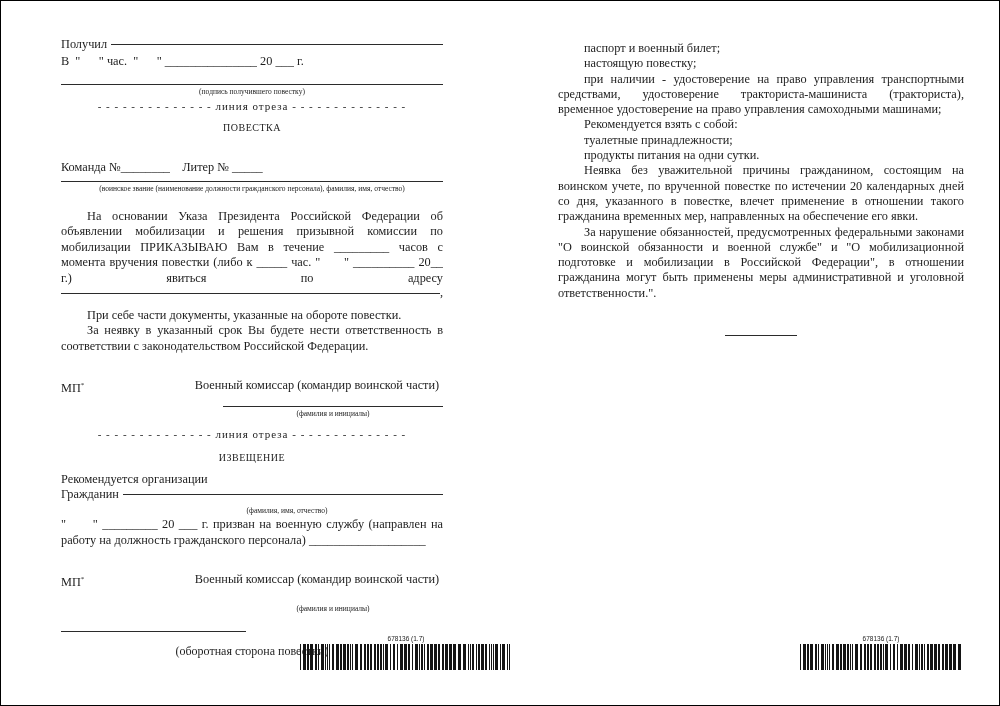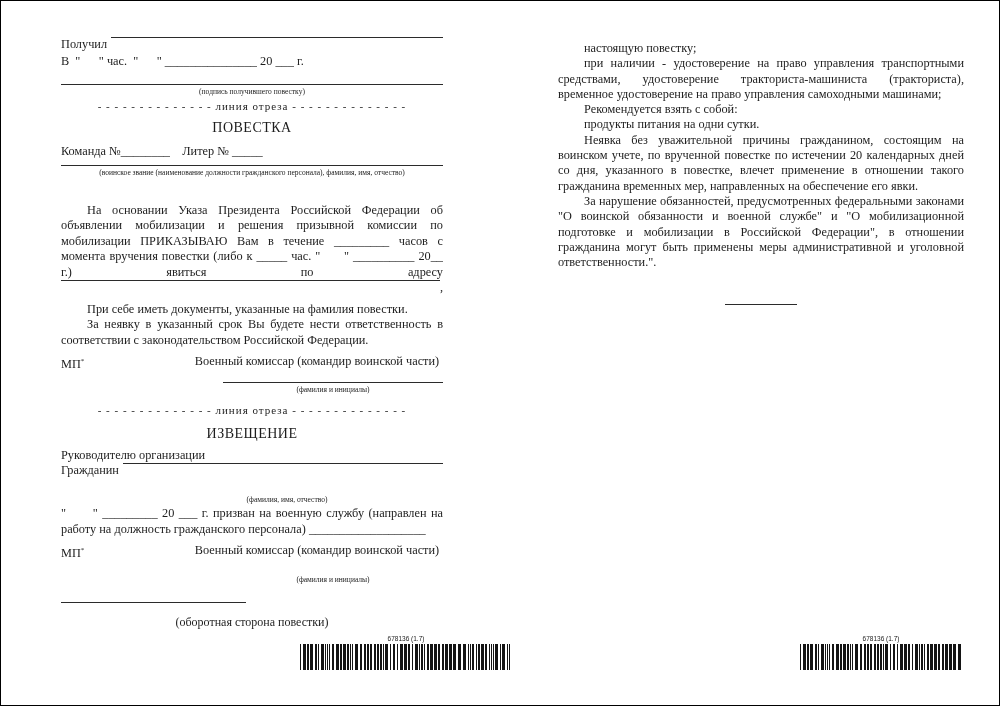--- a/index.html
+++ b/index.html
@@ -3,42 +3,42 @@
 <meta charset="utf-8">
 <style>
   html,body{margin:0;padding:0;background:#e8e8e8;}
   .page{
     position:relative;width:1000px;height:706px;background:#fff;
     border:1px solid #000;box-sizing:border-box;
     font-family:"Liberation Serif", serif;color:#1d1d1d;overflow:hidden;
   }
   .col-left{position:absolute;left:60px;top:36px;width:382px;font-size:12.3px;line-height:15.4px;}
   .col-right{position:absolute;left:557px;top:40px;width:406px;font-size:12.3px;line-height:15.3px;}
-  .row{display:flex;align-items:flex-start;}
+  .row{display:flex;align-items:center;}
   .fill{flex:1;border-bottom:1px solid #2b2b2b;margin-left:4px;}
   .cap{font-size:7.5px;line-height:9px;color:#222;}
   .center{text-align:center;}
   .just{text-align:justify;}
   .just-all{text-align:justify;text-align-last:justify;}
   .indent{text-indent:26px;}
   .rule{border-bottom:1.2px solid #2b2b2b;height:0;}
   .cutline{font-size:11px;letter-spacing:1px;margin-top:3px;}
-  .doc-title{font-size:14px;letter-spacing:.5px;}
+  .doc-title{font-size:10px;letter-spacing:.5px;}
   sup{font-size:7px;}
   .sig-block{margin-left:auto;width:252px;text-align:center;}
   .sig-line{border-bottom:1px solid #2b2b2b;margin:12px 0 2px 32px;height:0;}
   .sig-cap{padding-left:32px;}
   .fn-rule{width:185px;border-top:1px solid #2b2b2b;height:0;}
   .fn-text{font-size:7.5px;line-height:10px;margin-top:2px;}
   .short-line{width:72px;border-bottom:1px solid #2b2b2b;margin:34px auto 0;height:0;}
   .barcode-wrap{position:absolute;text-align:center;}
   .bc-label{font-size:6.5px;line-height:8px;font-family:"Liberation Sans",sans-serif;color:#222;}
   .bars{height:26px;margin-top:1px;white-space:nowrap;overflow:hidden;font-size:0;}
   .bars i{display:inline-block;height:100%;background:#141414;}
-  .mp-row{display:flex;align-items:flex-start;margin-top:6px;}
+  .mp-row{display:flex;align-items:flex-start;margin-top:24px;}
   p{margin:0;}
 </style>
 </head>
 <body>
 
 <div class="page">
 
   <div class="col-left">
 
     <div class="row">
@@ -48,78 +48,80 @@
 
     <div style="margin-top:2px;white-space:pre-wrap">В  "      " час.  "      " _______________ 20 ___ г.</div>
 
     <div class="rule" style="margin-top:14px"></div>
     <div class="cap center" style="margin-top:2px">(подпись получившего повестку)</div>
 
     <div class="cutline center">- - - - - - - - - - - - - -  линия отреза  - - - - - - - - - - - - - -</div>
 
     <div class="doc-title center" style="margin-top:6px">ПОВЕСТКА</div>
 
-    <div style="margin-top:8px;white-space:pre-wrap">Команда №________    Литер № _____</div>
+    <div style="margin-top:24px;white-space:pre-wrap">Команда №________    Литер № _____</div>
 
     <div class="rule" style="margin-top:6px"></div>
     <div class="cap center" style="margin-top:2px">(воинское звание (наименование должности гражданского персонала), фамилия, имя, отчество)</div>
 
-    <p class="just-all indent" style="margin-top:26px;white-space:pre-wrap">На основании Указа Президента Российской Федерации об объявлении мобилизации и решения призывной комиссии по мобилизации ПРИКАЗЫВАЮ Вам в течение _________ часов с момента вручения повестки (либо к _____ час. "      " __________ 20__ г.) явиться по адресу</p>
+    <p class="just-all indent" style="margin-top:16px;white-space:pre-wrap">На основании Указа Президента Российской Федерации об объявлении мобилизации и решения призывной комиссии по мобилизации ПРИКАЗЫВАЮ Вам в течение _________ часов с момента вручения повестки (либо к _____ час. "      " __________ 20__ г.) явиться по адресу</p>
 
     <div class="row" style="height:14px">
       <span class="fill" style="margin-left:0"></span>
       <span>,</span>
     </div>
 
-    <p class="indent" style="margin-top:8px">При себе иметь документы, указанные на фамилия повестки.</p>
+    <p class="indent" style="margin-top:8px">При себе части документы, указанные на обороте повестки.</p>
     <p class="just indent">За неявку в указанный срок Вы будете нести ответственность в соответствии с законодательством Российской Федерации.</p>
 
     <div class="mp-row">
       <span><span>МП</span><sup>*</sup></span>
       <div class="sig-block">
         <div>Военный комиссар (командир воинской части)</div>
         <div class="sig-line"></div>
         <div class="cap sig-cap">(фамилия и инициалы)</div>
       </div>
     </div>
 
     <div class="cutline center" style="margin-top:9px">- - - - - - - - - - - - - -  линия отреза  - - - - - - - - - - - - - -</div>
 
     <div class="doc-title center" style="margin-top:8px">ИЗВЕЩЕНИЕ</div>
 
-    <div style="margin-top:6px">Руководителю организации</div>
+    <div style="margin-top:6px">Рекомендуется организации</div>
 
     <div class="row">
       <span>Гражданин</span>
       <span class="fill"></span>
     </div>
-    <div class="cap center" style="padding-left:70px;margin-top:17px">(фамилия, имя, отчество)</div>
+    <div class="cap center" style="padding-left:70px;margin-top:4px">(фамилия, имя, отчество)</div>
 
     <p class="just" style="margin-top:2px;white-space:pre-wrap">"      " _________ 20 ___ г. призван на военную службу (направлен на работу на должность гражданского персонала) ___________________</p>
 
     <div class="mp-row">
       <span><span>МП</span><sup>*</sup></span>
       <div class="sig-block">
         <div>Военный комиссар (командир воинской части)</div>
         <div class="cap sig-cap" style="margin-top:16px">(фамилия и инициалы)</div>
       </div>
     </div>
 
     <div style="margin-top:18px">
       <div class="fn-rule"></div>
     </div>
 
     <div class="center" style="margin-top:12px;font-size:12px">(оборотная сторона повестки)</div>
   </div>
 
   <div class="col-right">
     <div>
+        <p class="just indent">паспорт и военный билет;</p>
         <p class="just indent">настоящую повестку;</p>
         <p class="just indent">при наличии - удостоверение на право управления транспортными средствами, удостоверение тракториста-машиниста (тракториста), временное удостоверение на право управления самоходными машинами;</p>
         <p class="just indent">Рекомендуется взять с собой:</p>
+        <p class="just indent">туалетные принадлежности;</p>
         <p class="just indent">продукты питания на одни сутки.</p>
         <p class="just indent">Неявка без уважительной причины гражданином, состоящим на воинском учете, по врученной повестке по истечении 20 календарных дней со дня, указанного в повестке, влечет применение в отношении такого гражданина временных мер, направленных на обеспечение его явки.</p>
         <p class="just indent">За нарушение обязанностей, предусмотренных федеральными законами "О воинской обязанности и военной службе" и "О мобилизационной подготовке и мобилизации в Российской Федерации", в отношении гражданина могут быть применены меры административной и уголовной ответственности.".</p>
       </div>
     <div class="short-line"></div>
   </div>
 
   <div class="barcode-wrap" style="left:298px;top:634px;width:214px">
     <div class="bc-label">678136 (1.7)</div>
     <div class="bars"><i style="width:1px;margin-right:2px"></i><i style="width:3px;margin-right:1px"></i><i style="width:2px;margin-right:1px"></i><i style="width:3px;margin-right:2px"></i><i style="width:2px;margin-right:1px"></i><i style="width:1px;margin-right:2px"></i><i style="width:3px;margin-right:1px"></i><i style="width:1px;margin-right:1px"></i><i style="width:1px;margin-right:1px"></i><i style="width:1px;margin-right:2px"></i><i style="width:2px;margin-right:2px"></i><i style="width:3px;margin-right:1px"></i><i style="width:2px;margin-right:1px"></i><i style="width:3px;margin-right:1px"></i><i style="width:2px;margin-right:1px"></i><i style="width:1px;margin-right:1px"></i><i style="width:1px;margin-right:2px"></i><i style="width:3px;margin-right:2px"></i><i style="width:2px;margin-right:2px"></i><i style="width:2px;margin-right:1px"></i><i style="width:2px;margin-right:1px"></i><i style="width:2px;margin-right:2px"></i><i style="width:2px;margin-right:1px"></i><i style="width:2px;margin-right:1px"></i><i style="width:2px;margin-right:1px"></i><i style="width:1px;margin-right:1px"></i><i style="width:3px;margin-right:2px"></i><i style="width:1px;margin-right:2px"></i><i style="width:2px;margin-right:2px"></i><i style="width:1px;margin-right:2px"></i><i style="width:3px;margin-right:1px"></i><i style="width:3px;margin-right:1px"></i><i style="width:2px;margin-right:2px"></i><i style="width:1px;margin-right:2px"></i><i style="width:3px;margin-right:1px"></i><i style="width:1px;margin-right:1px"></i><i style="width:2px;margin-right:1px"></i><i style="width:1px;margin-right:2px"></i><i style="width:2px;margin-right:1px"></i><i style="width:3px;margin-right:1px"></i><i style="width:3px;margin-right:1px"></i><i style="width:2px;margin-right:2px"></i><i style="width:2px;margin-right:1px"></i><i style="width:3px;margin-right:1px"></i><i style="width:3px;margin-right:1px"></i><i style="width:3px;margin-right:2px"></i><i style="width:3px;margin-right:2px"></i><i style="width:3px;margin-right:2px"></i><i style="width:1px;margin-right:1px"></i><i style="width:1px;margin-right:1px"></i><i style="width:2px;margin-right:2px"></i><i style="width:1px;margin-right:1px"></i><i style="width:2px;margin-right:1px"></i><i style="width:3px;margin-right:1px"></i><i style="width:2px;margin-right:2px"></i><i style="width:1px;margin-right:1px"></i><i style="width:1px;margin-right:1px"></i><i style="width:1px;margin-right:1px"></i><i style="width:3px;margin-right:2px"></i><i style="width:1px;margin-right:1px"></i><i style="width:3px;margin-right:2px"></i><i style="width:1px;margin-right:1px"></i><i style="width:1px;margin-right:2px"></i></div>

